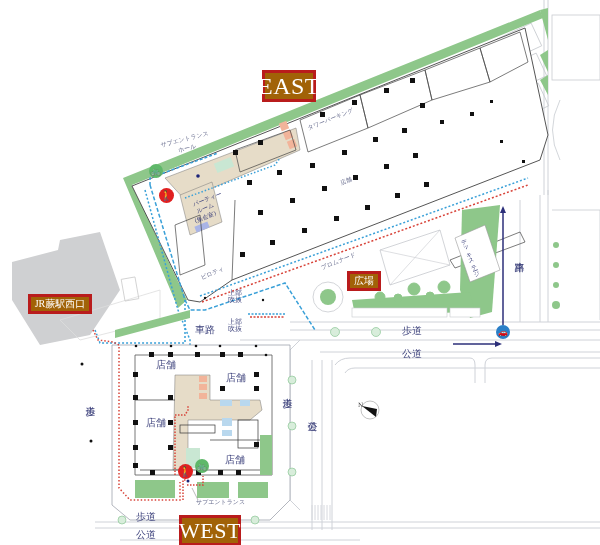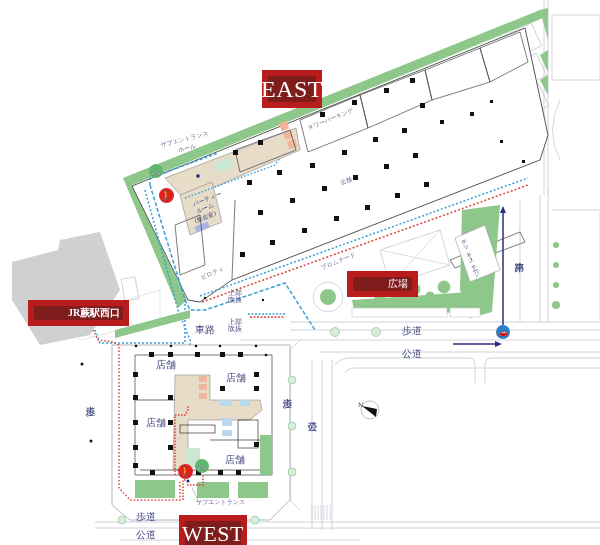--- a/index.html
+++ b/index.html
@@ -2,23 +2,23 @@
 <html><head>
 <meta charset="utf-8">
 <style>
   html, body { margin: 0; padding: 0; background: #ffffff; }
   body { width: 600px; height: 545px; overflow: hidden; position: relative; font-family: "DejaVu Serif", "Liberation Serif", serif; }
   #map { position: absolute; left: 0; top: 0; width: 600px; height: 545px; }
   .lbl { position: absolute; color: #3a3f7a; font-family: "DejaVu Serif", "Liberation Serif", serif; white-space: nowrap; line-height: 1; }
   .lbl-sm { font-size: 10px; }
   .lbl-xs { font-size: 6px; color: #6a6f90; }
   .vert { writing-mode: vertical-rl; }
-  .badge { position: absolute; background: #7f1d1d; color: #ffffff; font-family: "Liberation Serif", "DejaVu Serif", serif; display: flex; align-items: center; justify-content: center; border: 6px solid #b91c1c; }
+  .badge { position: absolute; background: #a16207; color: #ffffff; font-family: "Liberation Serif", "DejaVu Serif", serif; display: flex; align-items: center; justify-content: center; border: 3px solid #b91c1c; }
   .badge-big { font-size: 24px; letter-spacing: 0.5px; }
-  .badge-small { font-size: 10px; padding-left: 31px; }
+  .badge-small { font-size: 10px; }
   .icon-circle { position: absolute; border-radius: 50%; display: flex; align-items: center; justify-content: center; color: #fff; }
 </style>
 </head>
 <body>
 
 <svg id="map" viewBox="0 0 600 545" xmlns="http://www.w3.org/2000/svg">
   <defs>
     <pattern id="hatch" width="4" height="4" patternUnits="userSpaceOnUse">
       <path d="M0 4 L4 0" stroke="#dcdcdc" stroke-width="0.5"></path>
     </pattern>
@@ -271,21 +271,21 @@
   </g>
 
   <g>
     <circle cx="370" cy="410" r="9" fill="#ffffff" stroke="#999" stroke-width="0.6"></circle>
     <polygon points="362,406 377,409 376,417" fill="#111"></polygon>
   </g>
 </svg>
 
 <div class="badge badge-big" style="left:262px;top:70px;width:48px;height:26px;">EAST</div>
 <div class="badge badge-big" style="left:179px;top:515px;width:56px;height:25px;font-size:22px;text-align:right;">WEST</div>
-<div class="badge badge-small" style="left:28px;top:300px;width:58px;height:14px;font-weight:bold;">JR蕨駅西口</div>
+<div class="badge badge-small" style="left:28px;top:294px;width:58px;height:14px;">JR蕨駅西口</div>
 <div class="badge badge-small" style="left:347px;top:271px;width:28px;height:14px;">広場</div>
 
 <div class="lbl lbl-xs" style="left:160px;top:136px;transform:rotate(-14deg);">サブエントランス</div>
 <div class="lbl lbl-xs" style="left:178px;top:145px;transform:rotate(-14deg);">ホール</div>
 <div class="lbl lbl-xs" style="left:306px;top:116px;transform:rotate(-22deg);">タワーパーキング</div>
 <div class="lbl lbl-xs" style="left:340px;top:178px;transform:rotate(-22deg);">店舗</div>
 <div class="lbl lbl-xs" style="left:192px;top:196px;transform:rotate(-22deg);color:#3a3f7a;">パーティー</div>
 <div class="lbl lbl-xs" style="left:196px;top:205px;transform:rotate(-22deg);color:#3a3f7a;">ルーム</div>
 <div class="lbl lbl-xs" style="left:194px;top:214px;transform:rotate(-22deg);color:#3a3f7a;">(集会室)</div>
 <div class="lbl lbl-xs" style="left:200px;top:270px;transform:rotate(-22deg);">ピロティ</div>

